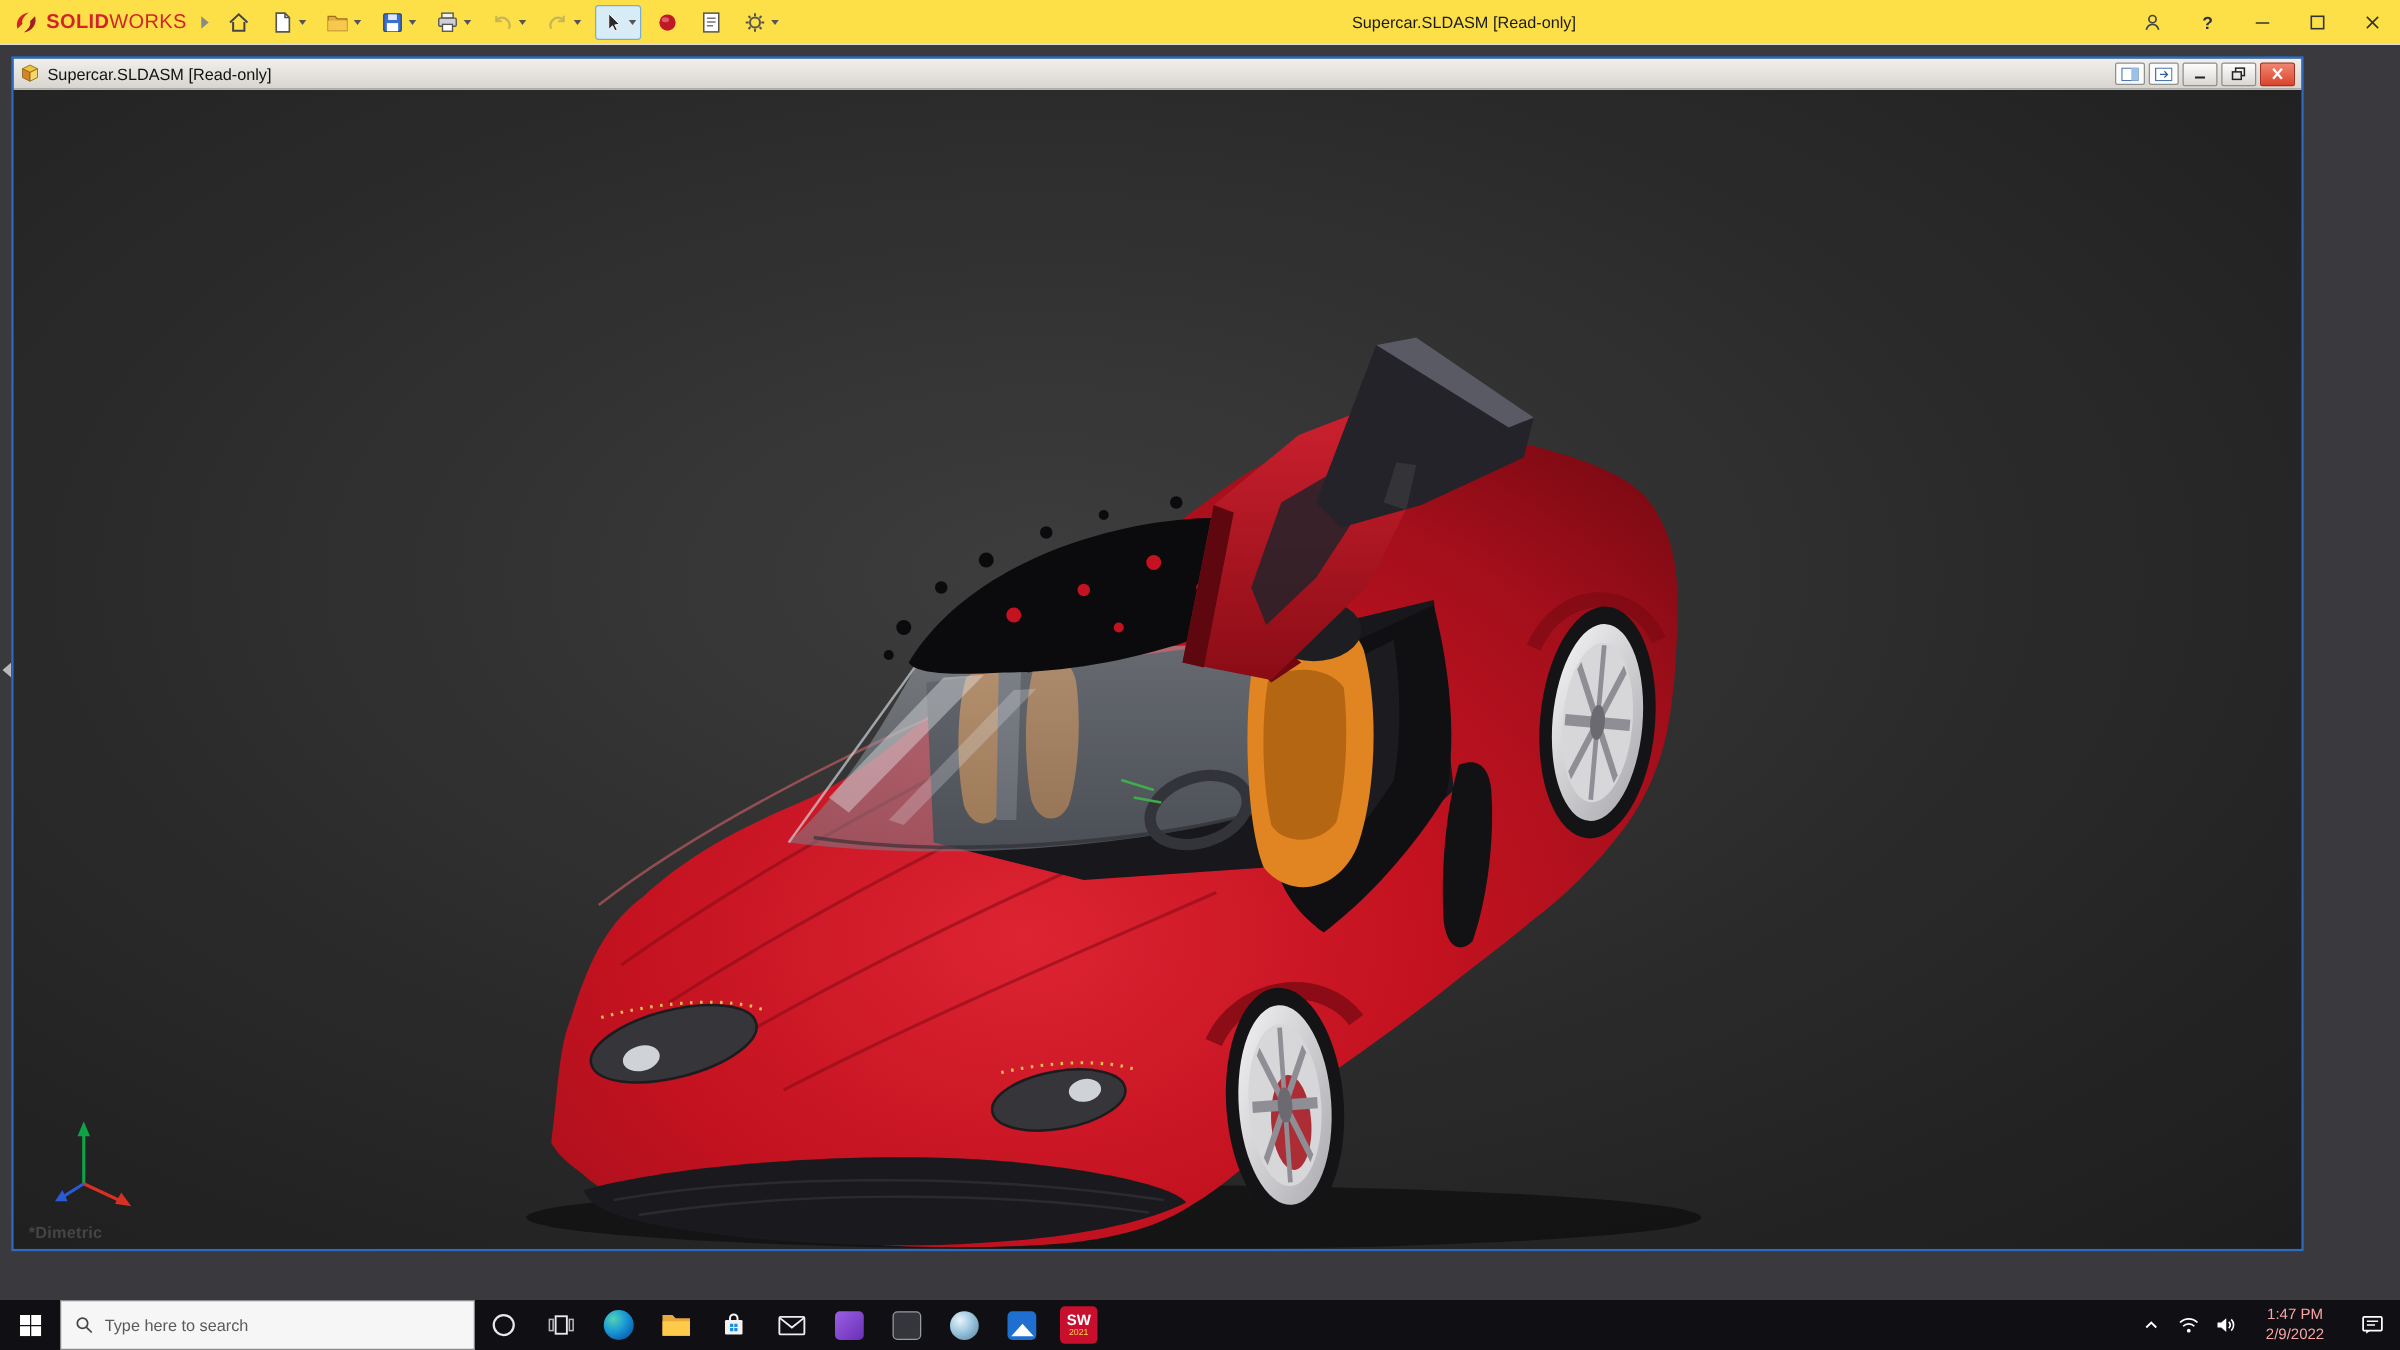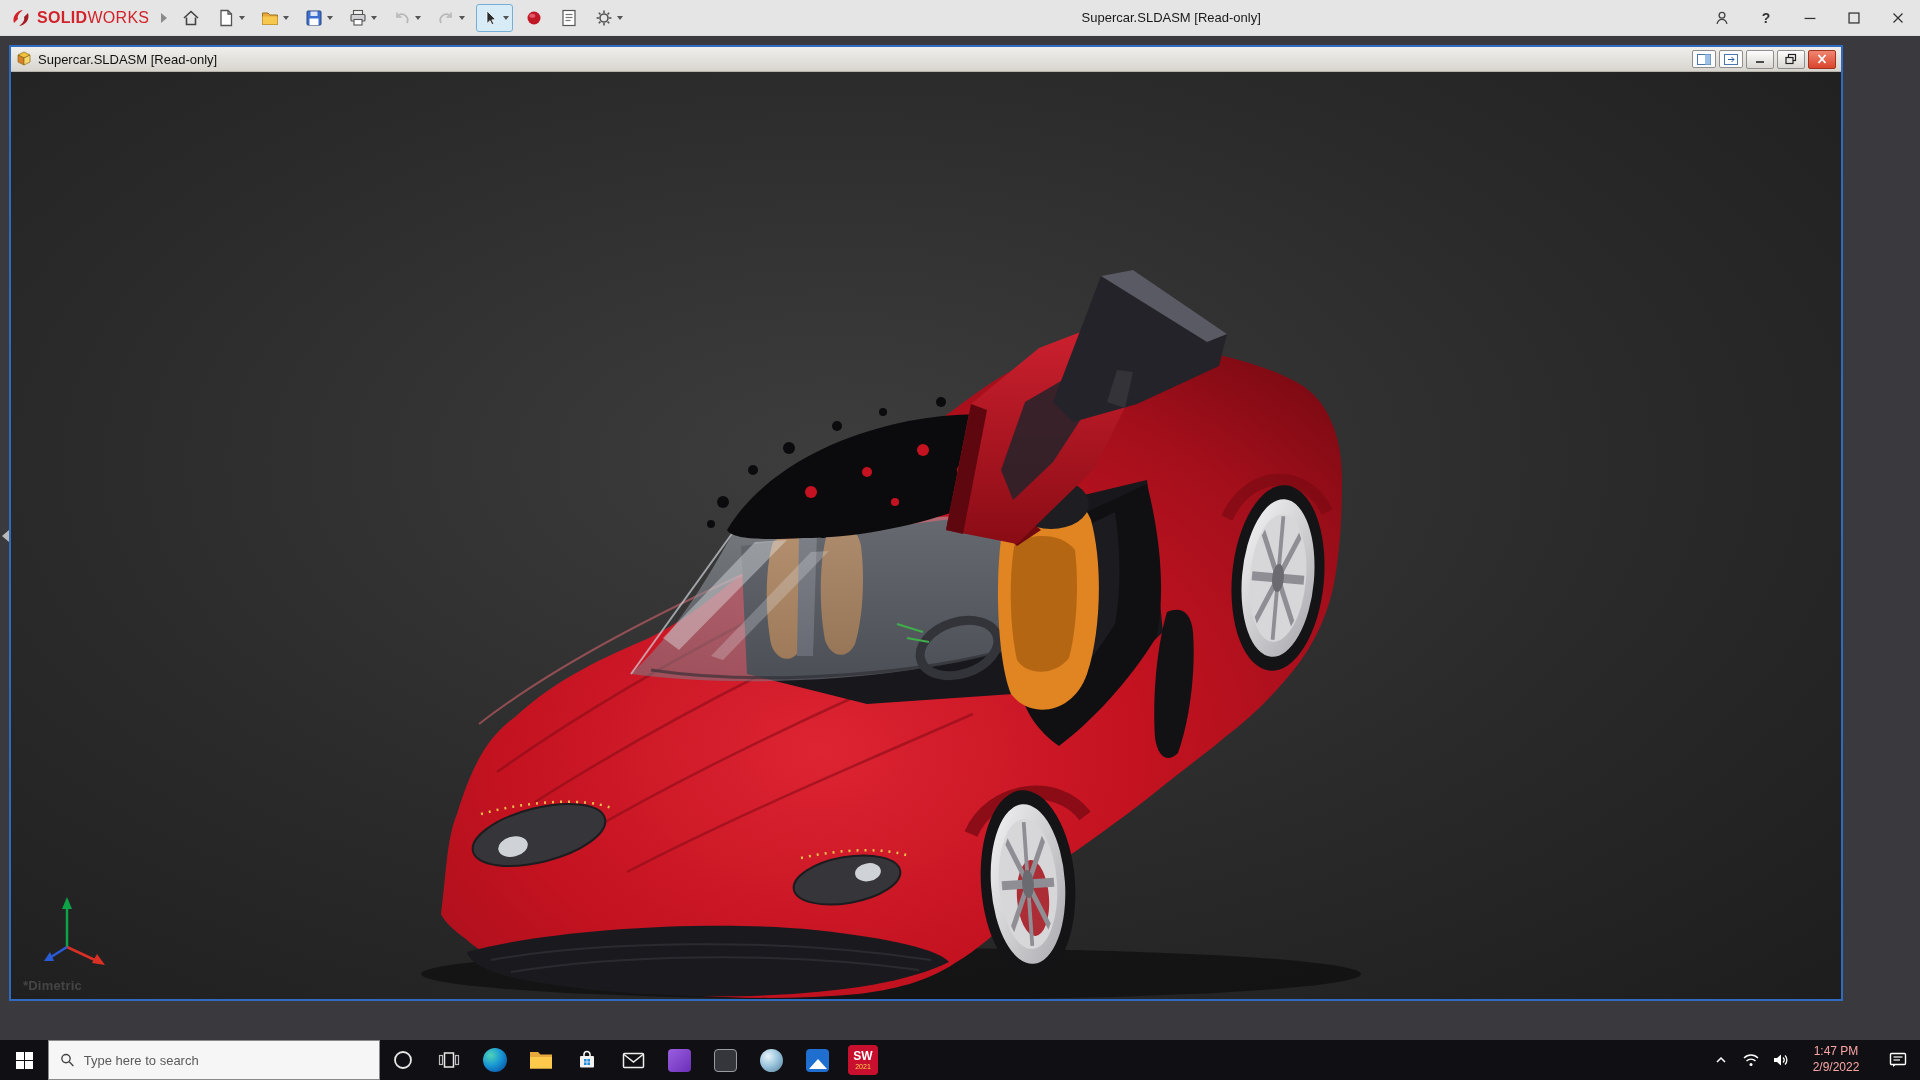--- a/index.html
+++ b/index.html
@@ -1,21 +1,21 @@
 <!DOCTYPE html>
 <html><head>
 <meta charset="utf-8">
 <style>
   *{margin:0;padding:0;box-sizing:border-box}
   html,body{width:1920px;height:1080px;overflow:hidden;background:#3a3a3e;
     font-family:"Liberation Sans",sans-serif;}
   .screen{position:relative;width:1920px;height:1080px;}
 
   
-  .app-titlebar{position:absolute;top:0;left:0;width:100%;height:36px;background:#e5e5e5;
+  .app-titlebar{position:absolute;top:0;left:0;width:100%;height:36px;background:#fde047;
     display:flex;align-items:center;padding:0 0 0 10px;border-bottom:1px solid #dcdcdc;}
   .brand{display:flex;align-items:center;gap:5px;margin-right:8px;}
   .brand-text{font-size:16px;color:#d2232a;letter-spacing:.3px;}
   .brand-solid{font-weight:bold}
   .brand-works{font-weight:300}
   .brand-expander{width:0;height:0;border-top:5px solid transparent;border-bottom:5px solid transparent;
     border-left:6px solid #8a8a8a;margin:0 10px 0 4px;}
   .toolbar{display:flex;align-items:center;gap:7px;}
   .tb-btn{height:28px;display:flex;align-items:center;gap:3px;padding:0 3px;border-radius:3px;border:1px solid transparent;}
   .tb-btn svg{width:20px;height:20px;display:block}

